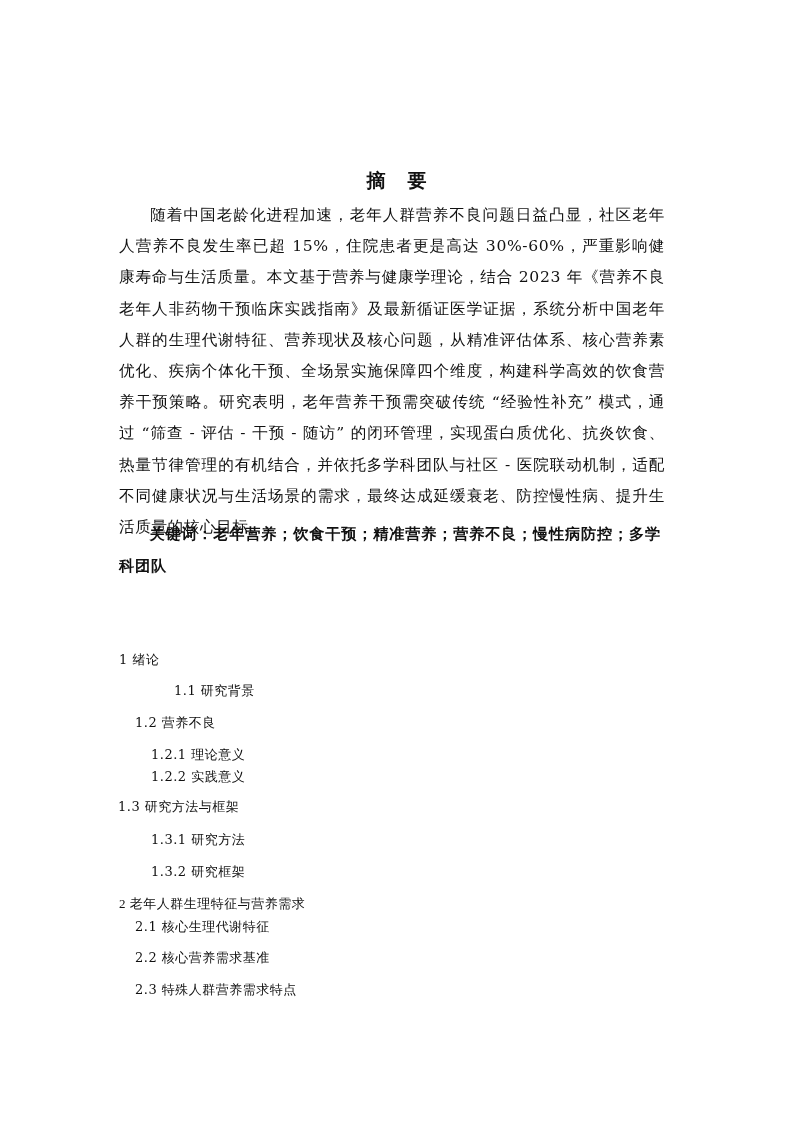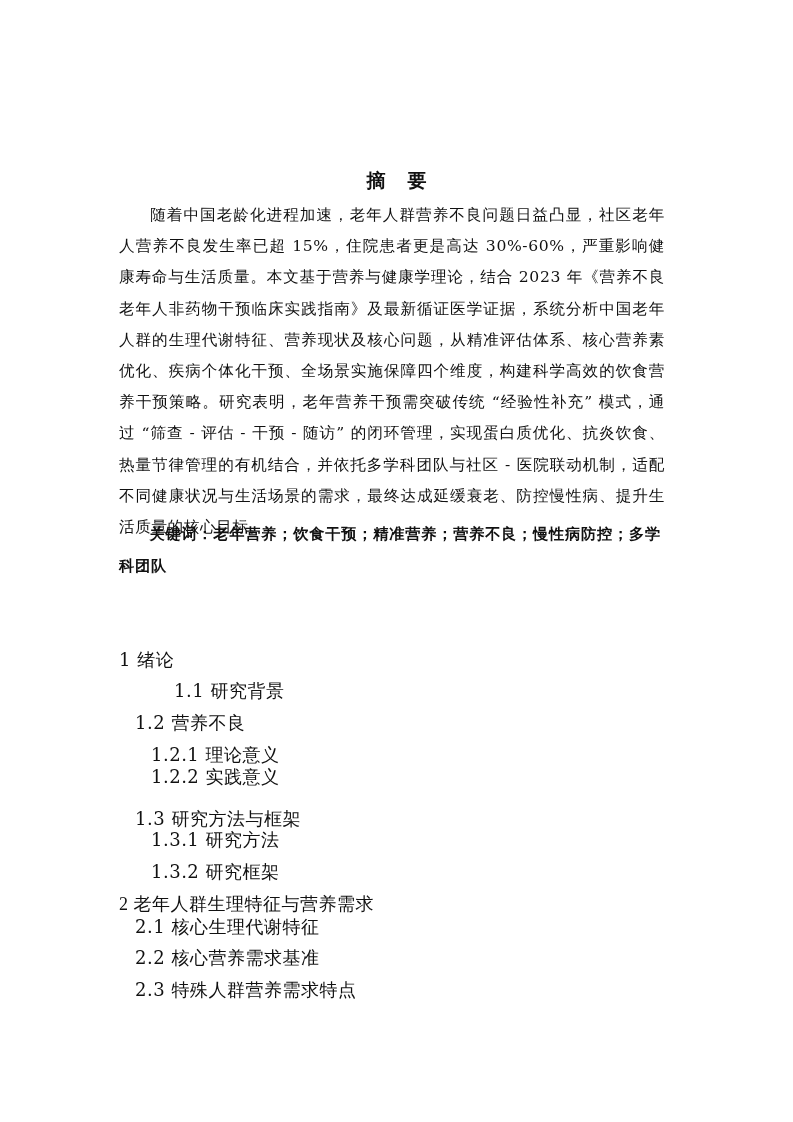--- a/index.html
+++ b/index.html
@@ -51,21 +51,21 @@
       width: 546px;
       font-family: "DejaVu Sans", "Liberation Sans", sans-serif;
       font-weight: bold;
       font-size: 15.2px;
       line-height: 31.5px;
       text-indent: 2em;
       letter-spacing: 0.8px;
     }
     .toc-item {
       position: absolute;
-      font-size: 18px;
+      font-size: 13px;
       line-height: 20px;
       white-space: nowrap;
       letter-spacing: 0.5px;
     }
     .toc-num { display: inline-block; }
     .toc-title { display: inline-block; }
   </style>
 </head>
 <body>
 
@@ -90,21 +90,21 @@
   </div>
   <div class="toc-item" style="left:135px; top:713px;">
     <span class="toc-num">1.2</span>&nbsp;<span class="toc-title">营养不良</span>
   </div>
   <div class="toc-item" style="left:151px; top:745px;">
     <span class="toc-num">1.2.1</span>&nbsp;<span class="toc-title">理论意义</span>
   </div>
   <div class="toc-item" style="left:151px; top:767px;">
     <span class="toc-num">1.2.2</span>&nbsp;<span class="toc-title">实践意义</span>
   </div>
-  <div class="toc-item" style="left:135px; top:797px;margin-top:12px;">
+  <div class="toc-item" style="left:118px; top:797px;">
     <span class="toc-num">1.3</span>&nbsp;<span class="toc-title">研究方法与框架</span>
   </div>
   <div class="toc-item" style="left:151px; top:830px;">
     <span class="toc-num">1.3.1</span>&nbsp;<span class="toc-title">研究方法</span>
   </div>
   <div class="toc-item" style="left:151px; top:862px;">
     <span class="toc-num">1.3.2</span>&nbsp;<span class="toc-title">研究框架</span>
   </div>
   <div class="toc-item" style="left:119px; top:894px;font-family:Liberation Serif, serif;">
     <span class="toc-num">2</span>&nbsp;<span class="toc-title">老年人群生理特征与营养需求</span>

